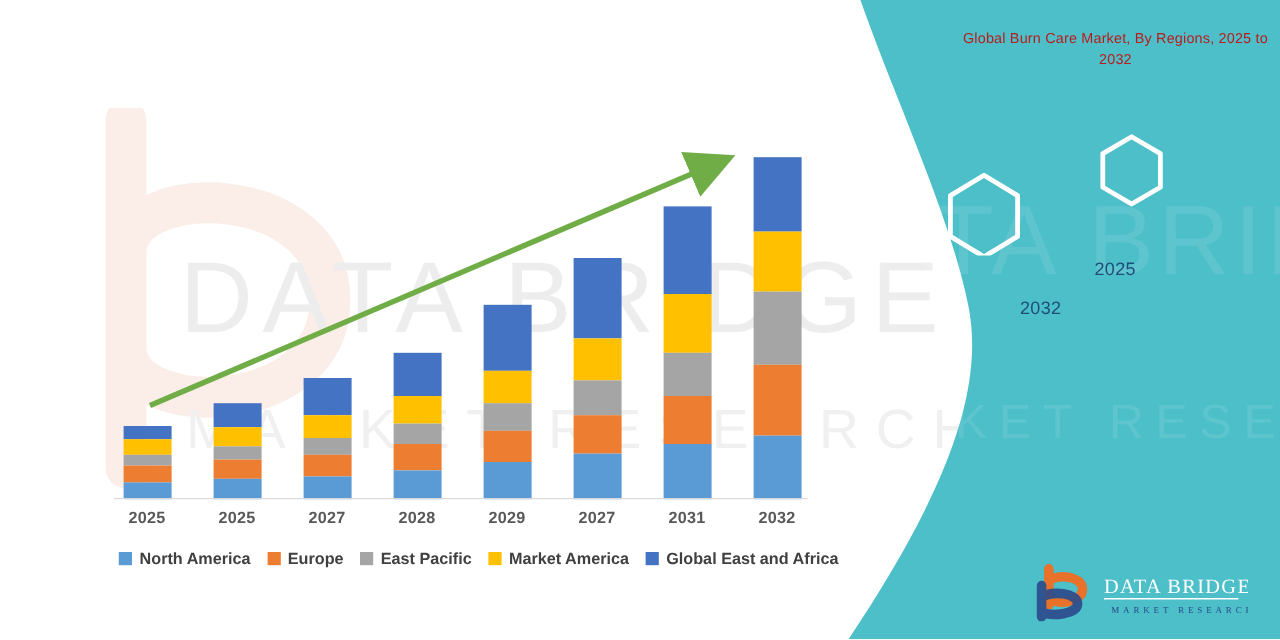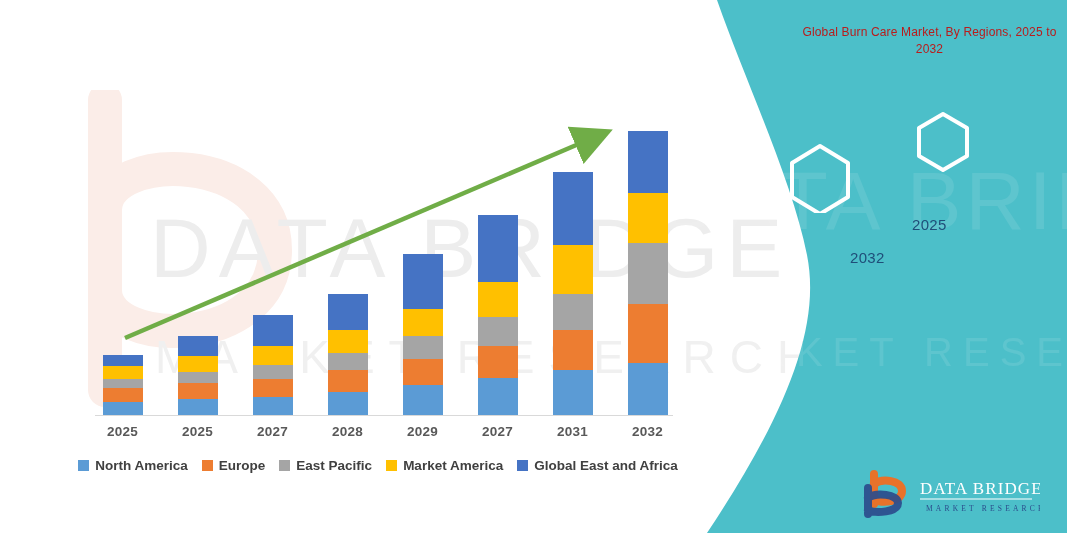--- a/index.html
+++ b/index.html
@@ -79,21 +79,21 @@
   .bar{position:absolute;bottom:0;width:40px;}
   .seg{width:100%;display:block;}
 
   .xlabels{position:absolute;left:85px;top:424px;width:600px;height:22px;}
   .xlab{
     position:absolute;width:60px;text-align:center;color:#595959;
     font-size:13.5px;font-weight:bold;letter-spacing:.2px;
   }
 
   .legend{
-    position:absolute;left:88px;top:455px;width:580px;height:20px;
+    position:absolute;left:109px;top:455px;width:580px;height:20px;
     display:flex;align-items:center;justify-content:center;gap:14px;
   }
   .leg-item{display:flex;align-items:center;gap:6px;}
   .leg-sw{width:11px;height:11px;display:inline-block;}
   .leg-tx{color:#404040;font-size:13.5px;font-weight:bold;white-space:nowrap;}
 
   .arrow{position:absolute;left:85px;top:110px;width:600px;height:310px;pointer-events:none;}
 
   .footer{position:absolute;left:0;top:506px;width:700px;height:22px;}
   .foot-l{position:absolute;left:85px;top:0;color:#595959;font-size:9.5px;

